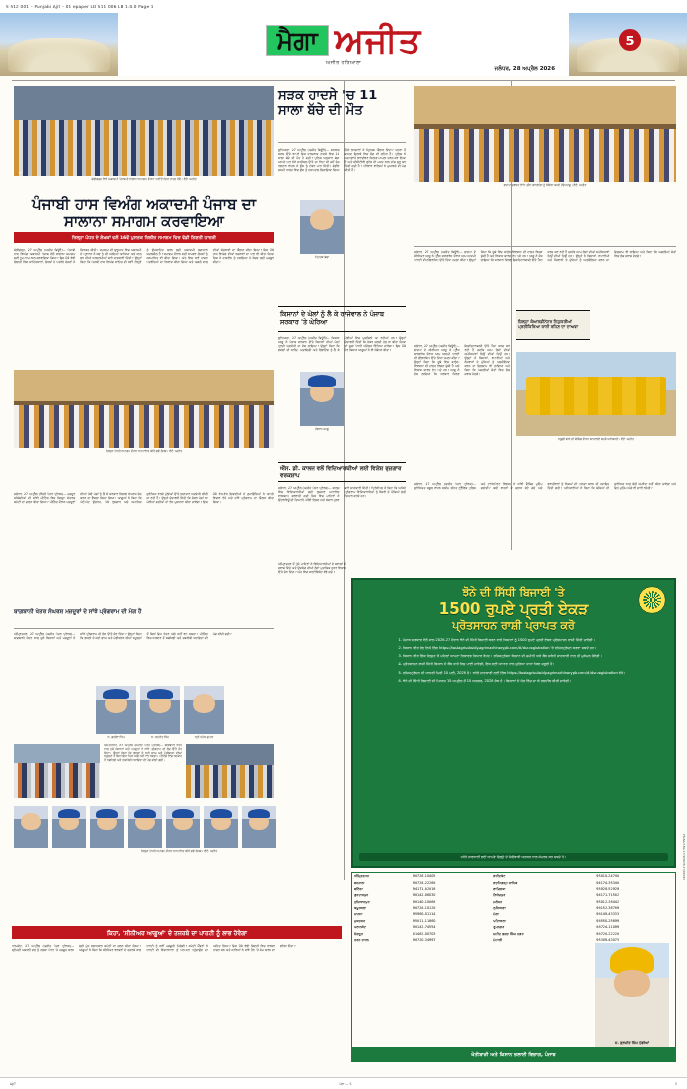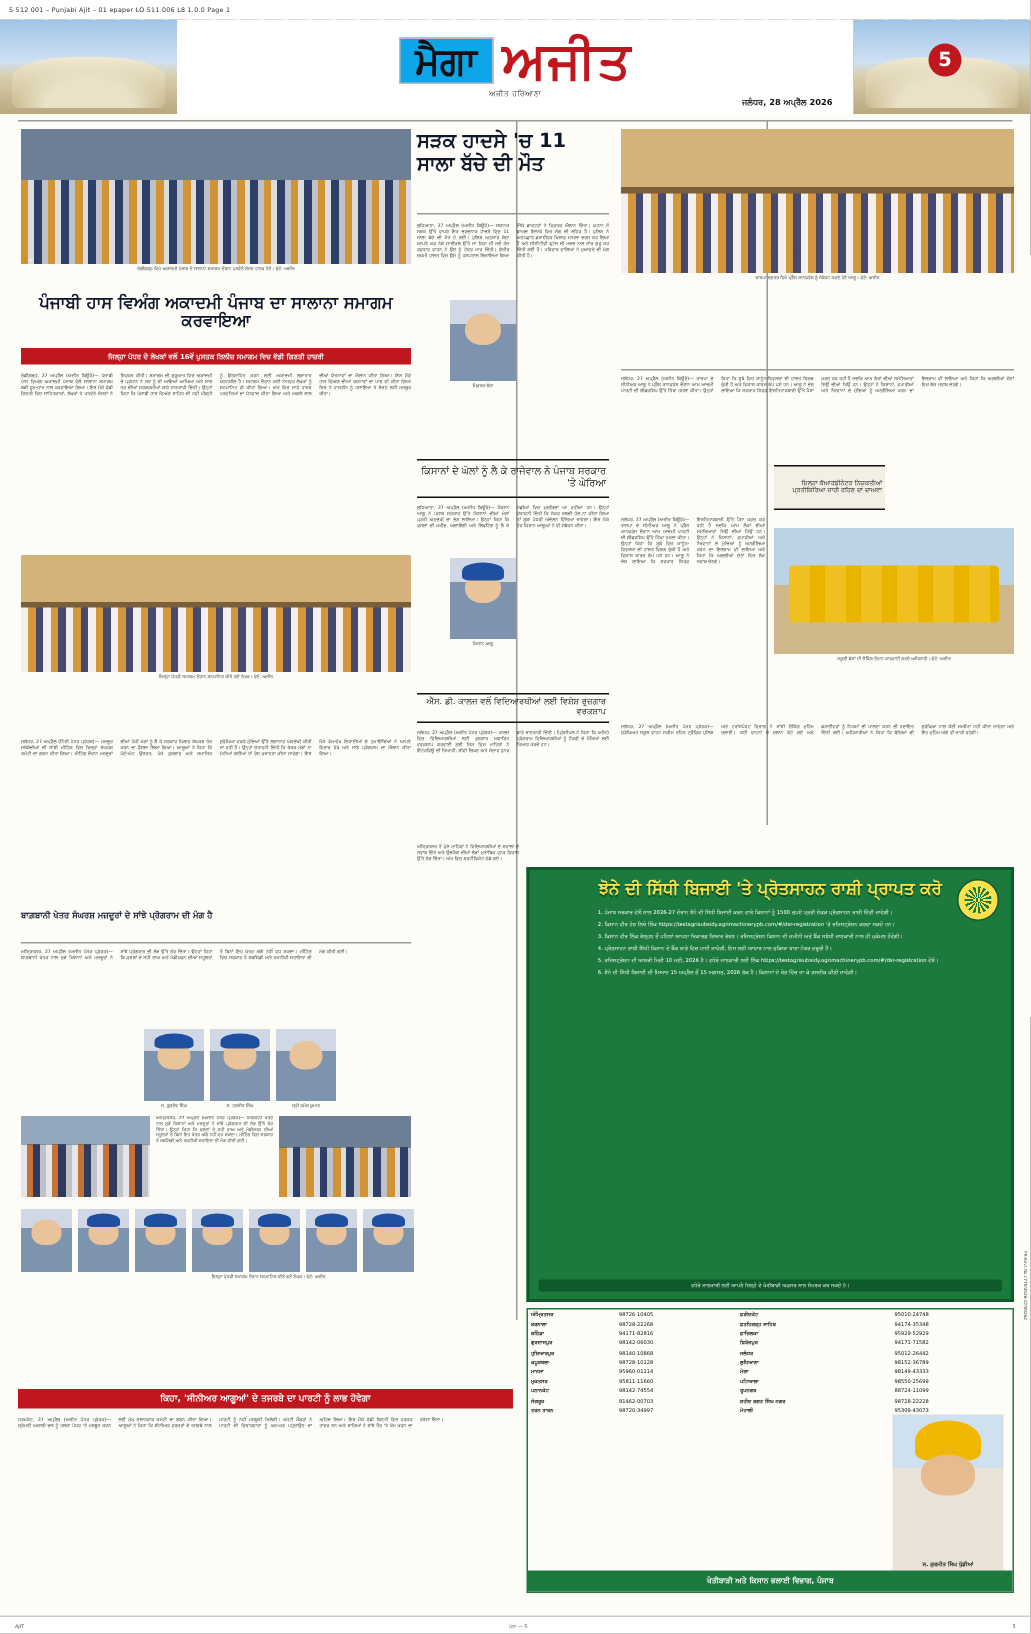--- a/index.html
+++ b/index.html
@@ -35,21 +35,21 @@
       linear-gradient(180deg,#f0e9d2,#c9b98d);
     border-radius:40% 40% 4px 4px;
   }
   .mast-center{
     position:absolute;left:118px;right:118px;top:0;height:63px;background:#ffffff;
     display:flex;align-items:center;justify-content:center;flex-direction:column;
   }
   .mast-inner{display:flex;align-items:center;gap:6px;}
   .mast-mega{
     font-family:"DejaVu Sans",sans-serif;font-weight:bold;font-size:25px;color:#111;
-    background:#0ea5e9;padding:2px 10px;border:1px solid #bbb;line-height:1;
+    background:#22c55e;padding:2px 10px;border:1px solid #bbb;line-height:1;
   }
   .mast-ajit{
     font-family:"DejaVu Sans",sans-serif;font-weight:bold;font-size:34px;color:#c0161d;
     line-height:1;letter-spacing:1px;
   }
   .mast-sub{font-size:5px;color:#333;margin-top:2px;letter-spacing:.4px;}
   .mast-date{
     position:absolute;right:14px;bottom:4px;font-size:5.5px;color:#111;font-weight:bold;
   }
   .mast-pageno{
@@ -117,22 +117,22 @@
     position:absolute;left:2px;bottom:1px;font-size:2.6px;color:#fff;
     background:rgba(0,0,0,.35);padding:0 2px;
   }
   
   .barhead{
     position:absolute;background:#c0161d;color:#fff;font-weight:bold;
     display:flex;align-items:center;justify-content:center;text-align:center;
   }
   .boxhead{
     position:absolute;border-top:1.4px solid #111;border-bottom:1.4px solid #111;
-    display:flex;align-items:center;justify-content:center;text-align:right;
-    font-weight:normal;color:#111;
+    display:flex;align-items:center;justify-content:center;text-align:left;
+    font-weight:bold;color:#111;
   }
   
   .ad-green{
     position:absolute;left:351px;top:578px;width:325px;height:290px;
     background:#1d7a3e;border:2px solid #0f5a2b;box-sizing:border-box;color:#fff;
     padding:6px 8px;
   }
   .ad-green .ad-title{
     text-align:center;font-size:11px;font-weight:bold;color:#ffe14d;line-height:1.25;
     text-shadow:0 1px 0 #0a4a22;
@@ -226,21 +226,21 @@
 
   <div class="vrule" style="left:344px;top:80px;height:800px;"></div>
   <div class="vrule" style="left:511px;top:80px;height:470px;"></div>
   <div class="hrule" style="left:12px;top:80px;width:663px;"></div>
 
   <div class="photo ph-group" style="left:14px;top:86px;width:260px;height:90px;">
     <span class="photo-label">AJIT</span>
   </div>
   <div class="blk cap" style="left:14px;top:178px;width:260px;">ਚੰਡੀਗੜ੍ਹ ਵਿਖੇ ਅਕਾਦਮੀ ਪੰਜਾਬ ਦੇ ਸਾਲਾਨਾ ਸਮਾਗਮ ਦੌਰਾਨ ਪਤਵੰਤੇ ਸੱਜਣ ਹਾਜ਼ਰ ਹੋਏ। ਫੋਟੋ: ਅਜੀਤ</div>
 
-  <div class="blk hl" style="left:14px;top:196px;width:260px;font-size:11px;">ਪੰਜਾਬੀ ਹਾਸ ਵਿਅੰਗ ਅਕਾਦਮੀ ਪੰਜਾਬ ਦਾ ਸਾਲਾਨਾ ਸਮਾਗਮ ਕਰਵਾਇਆ</div>
+  <div class="blk hl" style="left:14px;top:196px;width:260px;font-size:15px;">ਪੰਜਾਬੀ ਹਾਸ ਵਿਅੰਗ ਅਕਾਦਮੀ ਪੰਜਾਬ ਦਾ ਸਾਲਾਨਾ ਸਮਾਗਮ ਕਰਵਾਇਆ</div>
 
   <div class="barhead" style="left:14px;top:232px;width:260px;height:11px;font-size:4.6px;padding:0 3px;box-sizing:border-box;">ਜਿਲ੍ਹਾ ਪੱਧਰ ਦੇ ਲੇਖਕਾਂ ਵਲੋਂ 16ਵੇਂ ਪੁਸਤਕ ਰਿਲੀਜ਼ ਸਮਾਗਮ ਵਿਚ ਵੱਡੀ ਗਿਣਤੀ ਹਾਜ਼ਰੀ</div>
 
   <div class="blk body-col" style="left:14px;top:248px;width:260px;height:118px;column-count:4;">ਚੰਡੀਗੜ੍ਹ, 27 ਅਪ੍ਰੈਲ (ਅਜੀਤ ਬਿਊਰੋ)— ਪੰਜਾਬੀ ਹਾਸ ਵਿਅੰਗ ਅਕਾਦਮੀ ਪੰਜਾਬ ਵੱਲੋਂ ਸਾਲਾਨਾ ਸਮਾਗਮ ਬੜੀ ਧੂਮ-ਧਾਮ ਨਾਲ ਕਰਵਾਇਆ ਗਿਆ। ਇਸ ਮੌਕੇ ਵੱਡੀ ਗਿਣਤੀ ਵਿਚ ਸਾਹਿਤਕਾਰਾਂ, ਲੇਖਕਾਂ ਤੇ ਪਤਵੰਤੇ ਸੱਜਣਾਂ ਨੇ ਸ਼ਿਰਕਤ ਕੀਤੀ। ਸਮਾਗਮ ਦੀ ਸ਼ੁਰੂਆਤ ਵਿਚ ਅਕਾਦਮੀ ਦੇ ਪ੍ਰਧਾਨ ਨੇ ਸਭ ਨੂੰ ਜੀ ਆਇਆਂ ਆਖਿਆ ਅਤੇ ਸਾਲ ਭਰ ਦੀਆਂ ਸਰਗਰਮੀਆਂ ਬਾਰੇ ਜਾਣਕਾਰੀ ਦਿੱਤੀ। ਉਨ੍ਹਾਂ ਕਿਹਾ ਕਿ ਪੰਜਾਬੀ ਹਾਸ ਵਿਅੰਗ ਸਾਹਿਤ ਦੀ ਨਵੀਂ ਪੀੜ੍ਹੀ ਨੂੰ ਉਤਸ਼ਾਹਿਤ ਕਰਨ ਲਈ ਅਕਾਦਮੀ ਲਗਾਤਾਰ ਯਤਨਸ਼ੀਲ ਹੈ। ਸਮਾਗਮ ਦੌਰਾਨ ਕਈ ਨਾਮਵਰ ਲੇਖਕਾਂ ਨੂੰ ਸਨਮਾਨਿਤ ਵੀ ਕੀਤਾ ਗਿਆ। ਅੰਤ ਵਿਚ ਸਾਰੇ ਹਾਜ਼ਰ ਪਤਵੰਤਿਆਂ ਦਾ ਧੰਨਵਾਦ ਕੀਤਾ ਗਿਆ ਅਤੇ ਅਗਲੇ ਸਾਲ ਦੀਆਂ ਯੋਜਨਾਵਾਂ ਦਾ ਐਲਾਨ ਕੀਤਾ ਗਿਆ। ਇਸ ਮੌਕੇ ਹਾਸ ਵਿਅੰਗ ਦੀਆਂ ਰਚਨਾਵਾਂ ਦਾ ਪਾਠ ਵੀ ਕੀਤਾ ਗਿਆ ਜਿਸ ਨੇ ਹਾਜ਼ਰੀਨ ਨੂੰ ਹਸਾਇਆ ਤੇ ਸੋਚਣ ਲਈ ਮਜਬੂਰ ਕੀਤਾ।</div>
 
   <div class="photo ph-stage" style="left:14px;top:370px;width:260px;height:78px;"></div>
   <div class="blk cap" style="left:14px;top:450px;width:260px;">ਜ਼ਿਲ੍ਹਾ ਪੱਧਰੀ ਸਮਾਗਮ ਦੌਰਾਨ ਸਨਮਾਨਿਤ ਕੀਤੇ ਗਏ ਲੇਖਕ। ਫੋਟੋ: ਅਜੀਤ</div>
 
   <div class="blk body-col" style="left:14px;top:492px;width:260px;height:110px;column-count:4;">ਜਲੰਧਰ, 27 ਅਪ੍ਰੈਲ (ਨਿੱਜੀ ਪੱਤਰ ਪ੍ਰੇਰਕ)— ਮਜ਼ਦੂਰ ਜਥੇਬੰਦੀਆਂ ਦੀ ਸਾਂਝੀ ਮੀਟਿੰਗ ਵਿਚ ਜ਼ਿਲ੍ਹਾ ਸੰਘਰਸ਼ ਕਮੇਟੀ ਦਾ ਗਠਨ ਕੀਤਾ ਗਿਆ। ਮੀਟਿੰਗ ਦੌਰਾਨ ਮਜ਼ਦੂਰਾਂ ਦੀਆਂ ਹੱਕੀ ਮੰਗਾਂ ਨੂੰ ਲੈ ਕੇ ਸਰਕਾਰ ਖ਼ਿਲਾਫ਼ ਸੰਘਰਸ਼ ਤੇਜ਼ ਕਰਨ ਦਾ ਫ਼ੈਸਲਾ ਲਿਆ ਗਿਆ। ਆਗੂਆਂ ਨੇ ਕਿਹਾ ਕਿ ਘੱਟੋ-ਘੱਟ ਉਜਰਤ, ਪੱਕੇ ਰੁਜ਼ਗਾਰ ਅਤੇ ਸਮਾਜਿਕ ਸੁਰੱਖਿਆ ਵਰਗੇ ਮੁੱਦਿਆਂ ਉੱਤੇ ਲਗਾਤਾਰ ਅਣਦੇਖੀ ਕੀਤੀ ਜਾ ਰਹੀ ਹੈ। ਉਨ੍ਹਾਂ ਚੇਤਾਵਨੀ ਦਿੱਤੀ ਕਿ ਜੇਕਰ ਮੰਗਾਂ ਨਾ ਮੰਨੀਆਂ ਗਈਆਂ ਤਾਂ ਰੋਸ ਮੁਜ਼ਾਹਰਾ ਕੀਤਾ ਜਾਵੇਗਾ। ਇਸ ਮੌਕੇ ਵੱਖ-ਵੱਖ ਇਕਾਈਆਂ ਦੇ ਨੁਮਾਇੰਦਿਆਂ ਨੇ ਆਪਣੇ ਵਿਚਾਰ ਰੱਖੇ ਅਤੇ ਸਾਂਝੇ ਪ੍ਰੋਗਰਾਮ ਦਾ ਐਲਾਨ ਕੀਤਾ ਗਿਆ।</div>
 
@@ -301,20 +301,21 @@
   <div class="blk cap" style="left:516px;top:438px;width:160px;">ਸਕੂਲੀ ਬੱਸਾਂ ਦੀ ਚੈਕਿੰਗ ਦੌਰਾਨ ਕਾਰਵਾਈ ਕਰਦੇ ਅਧਿਕਾਰੀ। ਫੋਟੋ: ਅਜੀਤ</div>
 
   <div class="blk body-col" style="left:414px;top:344px;width:96px;height:118px;column-count:2;">ਜਲੰਧਰ, 27 ਅਪ੍ਰੈਲ (ਅਜੀਤ ਬਿਊਰੋ)— ਭਾਜਪਾ ਦੇ ਸੀਨੀਅਰ ਆਗੂ ਨੇ ਪ੍ਰੈੱਸ ਕਾਨਫਰੰਸ ਦੌਰਾਨ ਆਮ ਆਦਮੀ ਪਾਰਟੀ ਦੀ ਲੀਡਰਸ਼ਿਪ ਉੱਤੇ ਤਿੱਖਾ ਹਮਲਾ ਕੀਤਾ। ਉਨ੍ਹਾਂ ਕਿਹਾ ਕਿ ਸੂਬੇ ਵਿਚ ਕਾਨੂੰਨ-ਵਿਵਸਥਾ ਦੀ ਹਾਲਤ ਵਿਗੜ ਚੁੱਕੀ ਹੈ ਅਤੇ ਵਿਕਾਸ ਕਾਰਜ ਠੱਪ ਪਏ ਹਨ। ਆਗੂ ਨੇ ਦੋਸ਼ ਲਾਇਆ ਕਿ ਸਰਕਾਰ ਸਿਰਫ਼ ਇਸ਼ਤਿਹਾਰਬਾਜ਼ੀ ਉੱਤੇ ਪੈਸਾ ਖ਼ਰਚ ਕਰ ਰਹੀ ਹੈ ਜਦਕਿ ਆਮ ਲੋਕਾਂ ਦੀਆਂ ਸਮੱਸਿਆਵਾਂ ਜਿਉਂ ਦੀਆਂ ਤਿਉਂ ਹਨ। ਉਨ੍ਹਾਂ ਨੇ ਕਿਸਾਨਾਂ, ਵਪਾਰੀਆਂ ਅਤੇ ਨੌਜਵਾਨਾਂ ਦੇ ਮੁੱਦਿਆਂ ਨੂੰ ਅਣਗੌਲਿਆ ਕਰਨ ਦਾ ਇਲਜ਼ਾਮ ਵੀ ਲਾਇਆ ਅਤੇ ਕਿਹਾ ਕਿ ਅਗਲੀਆਂ ਚੋਣਾਂ ਵਿਚ ਲੋਕ ਜਵਾਬ ਦੇਣਗੇ।</div>
 
   <div class="blk body-col" style="left:414px;top:482px;width:262px;height:88px;column-count:4;">ਜਲੰਧਰ, 27 ਅਪ੍ਰੈਲ (ਅਜੀਤ ਪੱਤਰ ਪ੍ਰੇਰਕ)— ਸੁਰੱਖਿਅਤ ਸਕੂਲ ਵਾਹਨ ਸਕੀਮ ਤਹਿਤ ਟ੍ਰੈਫ਼ਿਕ ਪੁਲਿਸ ਅਤੇ ਟਰਾਂਸਪੋਰਟ ਵਿਭਾਗ ਨੇ ਸਾਂਝੀ ਚੈਕਿੰਗ ਮੁਹਿੰਮ ਚਲਾਈ। ਕਈ ਵਾਹਨਾਂ ਦੇ ਚਲਾਨ ਕੱਟੇ ਗਏ ਅਤੇ ਡਰਾਈਵਰਾਂ ਨੂੰ ਨਿਯਮਾਂ ਦੀ ਪਾਲਣਾ ਕਰਨ ਦੀ ਹਦਾਇਤ ਦਿੱਤੀ ਗਈ। ਅਧਿਕਾਰੀਆਂ ਨੇ ਕਿਹਾ ਕਿ ਬੱਚਿਆਂ ਦੀ ਸੁਰੱਖਿਆ ਨਾਲ ਕੋਈ ਸਮਝੌਤਾ ਨਹੀਂ ਕੀਤਾ ਜਾਵੇਗਾ ਅਤੇ ਇਹ ਮੁਹਿੰਮ ਅੱਗੇ ਵੀ ਜਾਰੀ ਰਹੇਗੀ।</div>
 
   <div class="ad-green">
     <div class="ad-emblem"></div>
     <div class="ad-title">
       <span>ਝੋਨੇ ਦੀ ਸਿੱਧੀ ਬਿਜਾਈ 'ਤੇ</span>
+      <span class="big">1500 ਰੁਪਏ ਪ੍ਰਤੀ ਏਕੜ</span>
       <span>ਪ੍ਰੋਤਸਾਹਨ ਰਾਸ਼ੀ ਪ੍ਰਾਪਤ ਕਰੋ</span>
     </div>
     <ol class="ad-list">
       <li>ਪੰਜਾਬ ਸਰਕਾਰ ਵੱਲੋਂ ਸਾਲ 2026-27 ਦੌਰਾਨ ਝੋਨੇ ਦੀ ਸਿੱਧੀ ਬਿਜਾਈ ਕਰਨ ਵਾਲੇ ਕਿਸਾਨਾਂ ਨੂੰ 1500 ਰੁਪਏ ਪ੍ਰਤੀ ਏਕੜ ਪ੍ਰੋਤਸਾਹਨ ਰਾਸ਼ੀ ਦਿੱਤੀ ਜਾਵੇਗੀ।</li>
       <li>ਕਿਸਾਨ ਵੀਰ ਹੇਠ ਲਿਖੇ ਲਿੰਕ https://testagrisubsidy.agrimachinerypb.com/#/dsr-registration 'ਤੇ ਰਜਿਸਟ੍ਰੇਸ਼ਨ ਕਰਵਾ ਸਕਦੇ ਹਨ।</li>
       <li>ਕਿਸਾਨ ਵੀਰ ਲਿੰਕ ਖੋਲ੍ਹਣ ਤੋਂ ਪਹਿਲਾਂ ਆਪਣਾ ਰਿਕਾਰਡ ਤਿਆਰ ਰੱਖਣ। ਰਜਿਸਟ੍ਰੇਸ਼ਨ ਕਿਸਾਨ ਦੀ ਜ਼ਮੀਨੀ ਅਤੇ ਬੈਂਕ ਸਬੰਧੀ ਜਾਣਕਾਰੀ ਨਾਲ ਹੀ ਮੁਕੰਮਲ ਹੋਵੇਗੀ।</li>
       <li>ਪ੍ਰੋਤਸਾਹਨ ਰਾਸ਼ੀ ਸਿੱਧੀ ਕਿਸਾਨ ਦੇ ਬੈਂਕ ਖਾਤੇ ਵਿਚ ਪਾਈ ਜਾਵੇਗੀ, ਇਸ ਲਈ ਆਧਾਰ ਨਾਲ ਜੁੜਿਆ ਖਾਤਾ ਨੰਬਰ ਜ਼ਰੂਰੀ ਹੈ।</li>
       <li>ਰਜਿਸਟ੍ਰੇਸ਼ਨ ਦੀ ਆਖ਼ਰੀ ਮਿਤੀ 10 ਮਈ, 2026 ਹੈ। ਵਧੇਰੇ ਜਾਣਕਾਰੀ ਲਈ ਲਿੰਕ https://testagrisubsidy.agrimachinerypb.com/#/dsr-registration ਵੇਖੋ।</li>
       <li>ਝੋਨੇ ਦੀ ਸਿੱਧੀ ਬਿਜਾਈ ਦੀ ਮਿਆਦ 15 ਅਪ੍ਰੈਲ ਤੋਂ 15 ਅਗਸਤ, 2026 ਤੱਕ ਹੈ। ਕਿਸਾਨਾਂ ਦੇ ਖੇਤ ਵਿੱਚ ਜਾ ਕੇ ਤਸਦੀਕ ਕੀਤੀ ਜਾਵੇਗੀ।</li>
     </ol>

